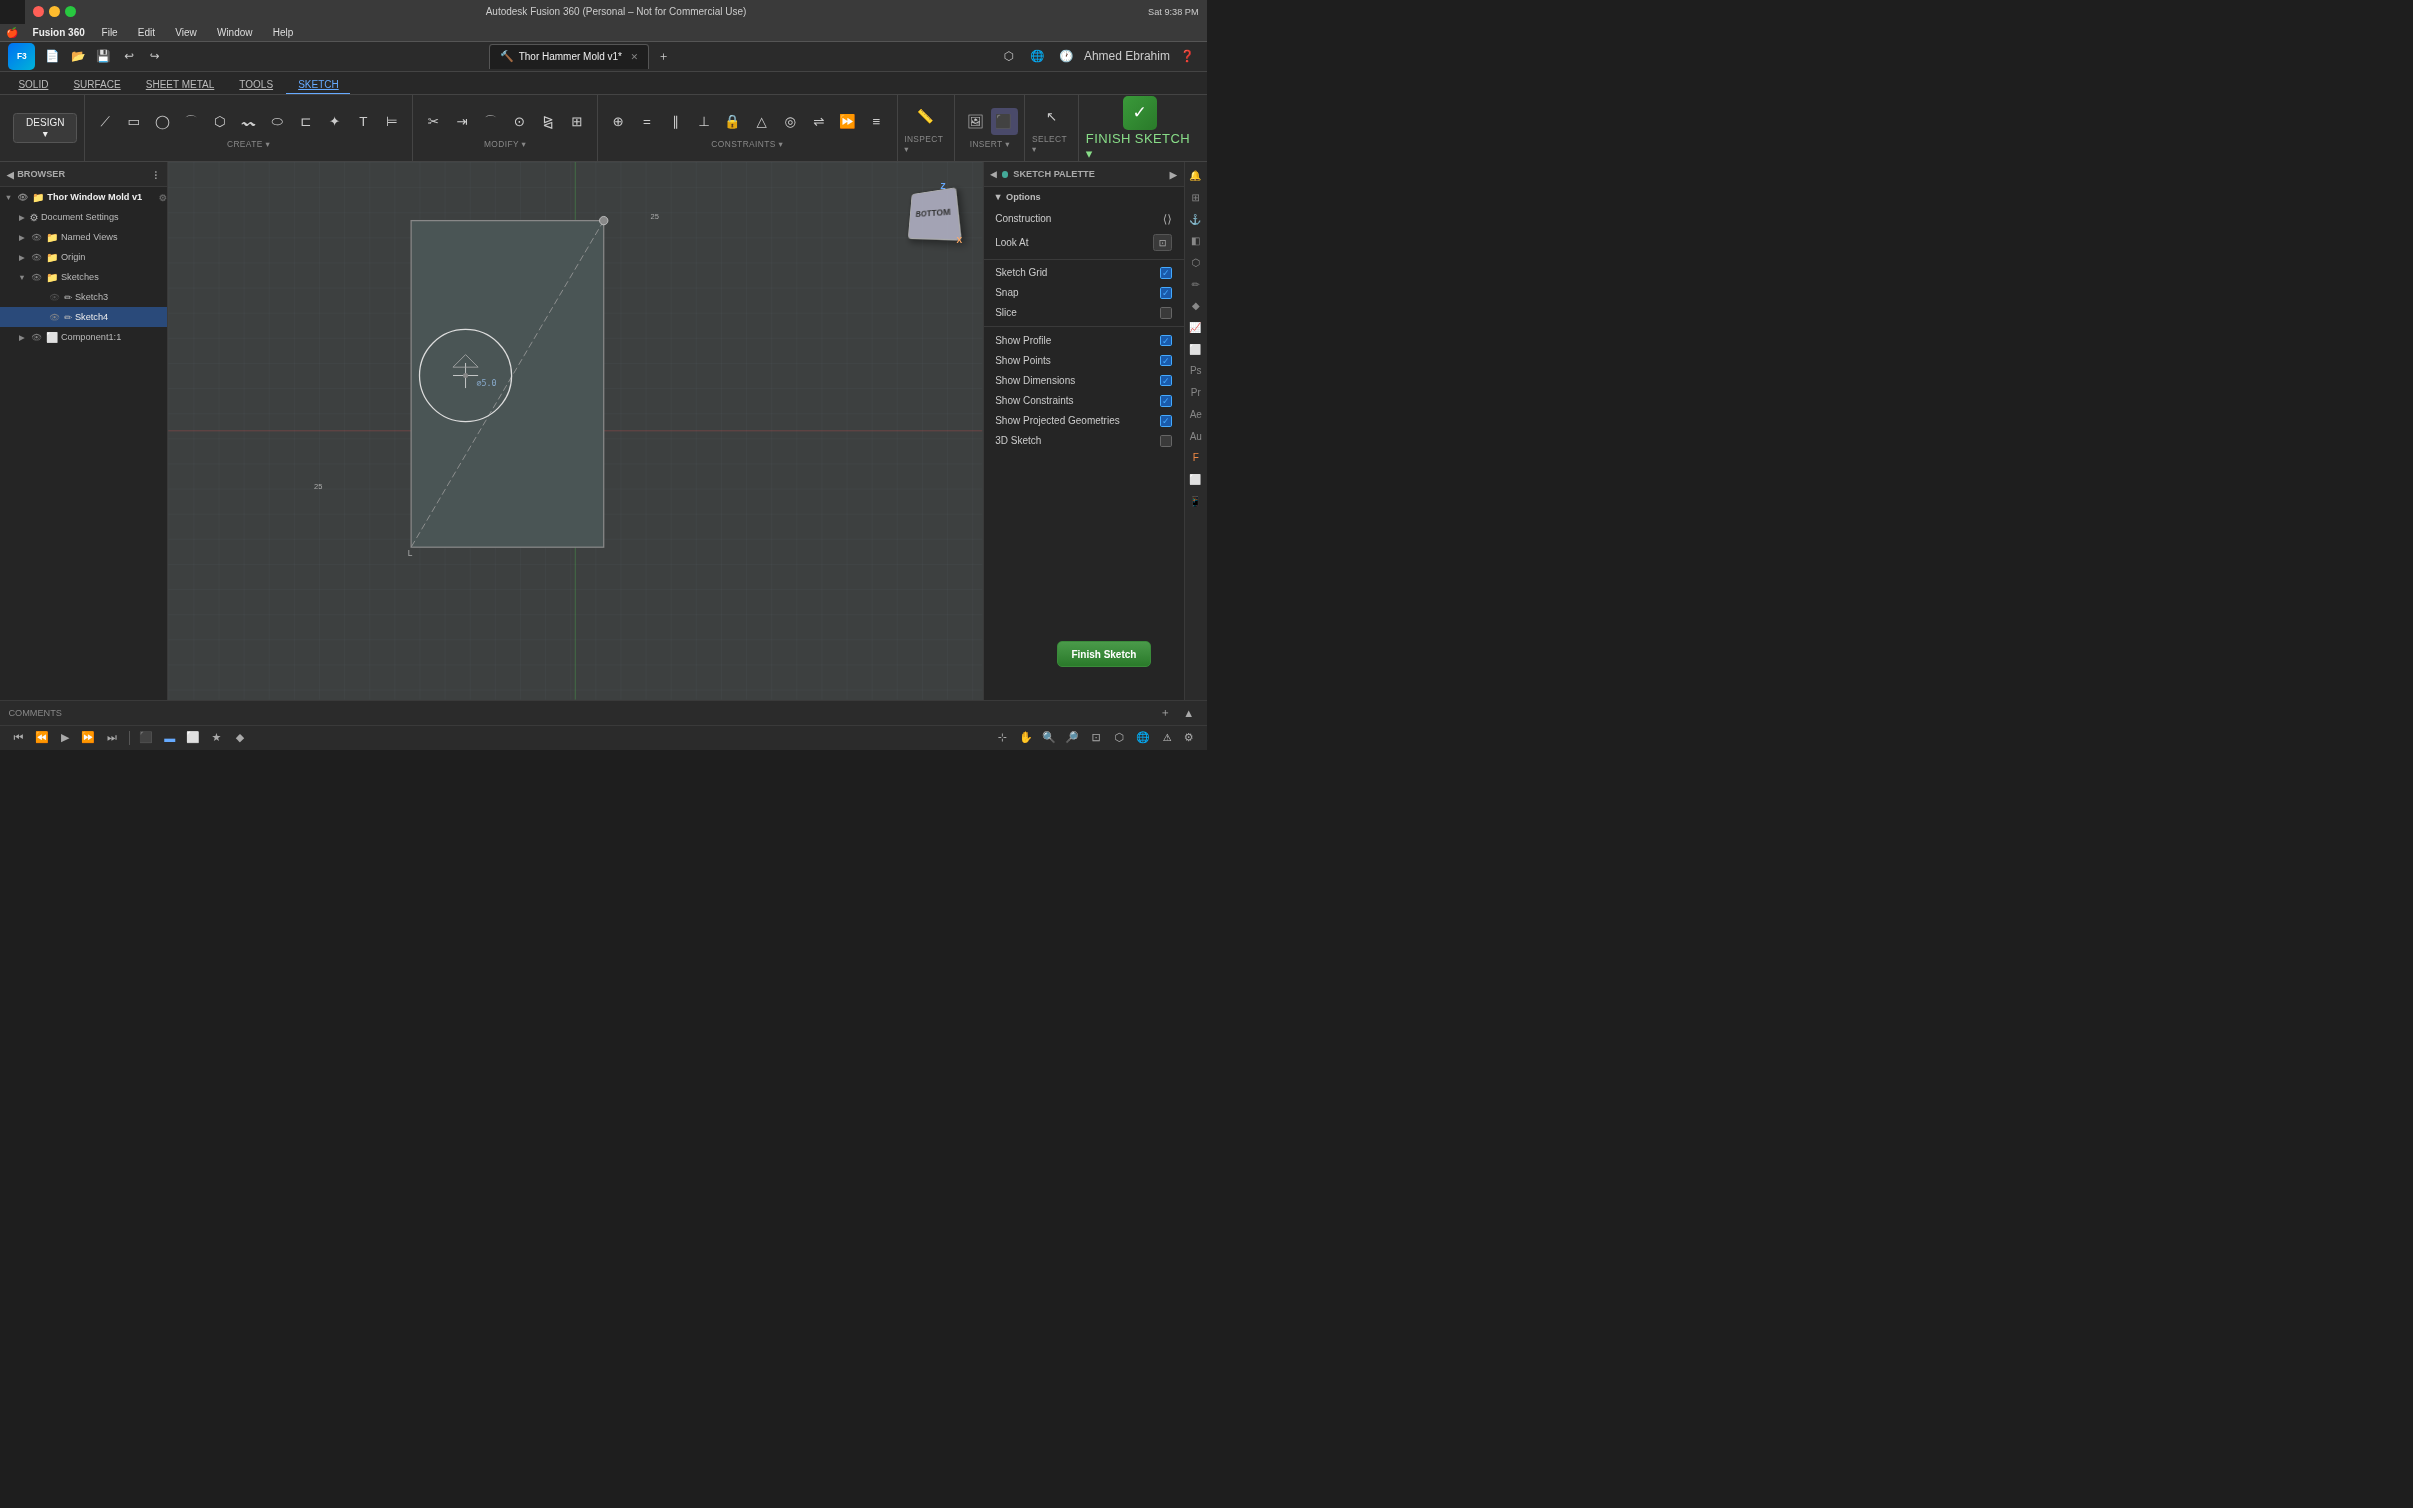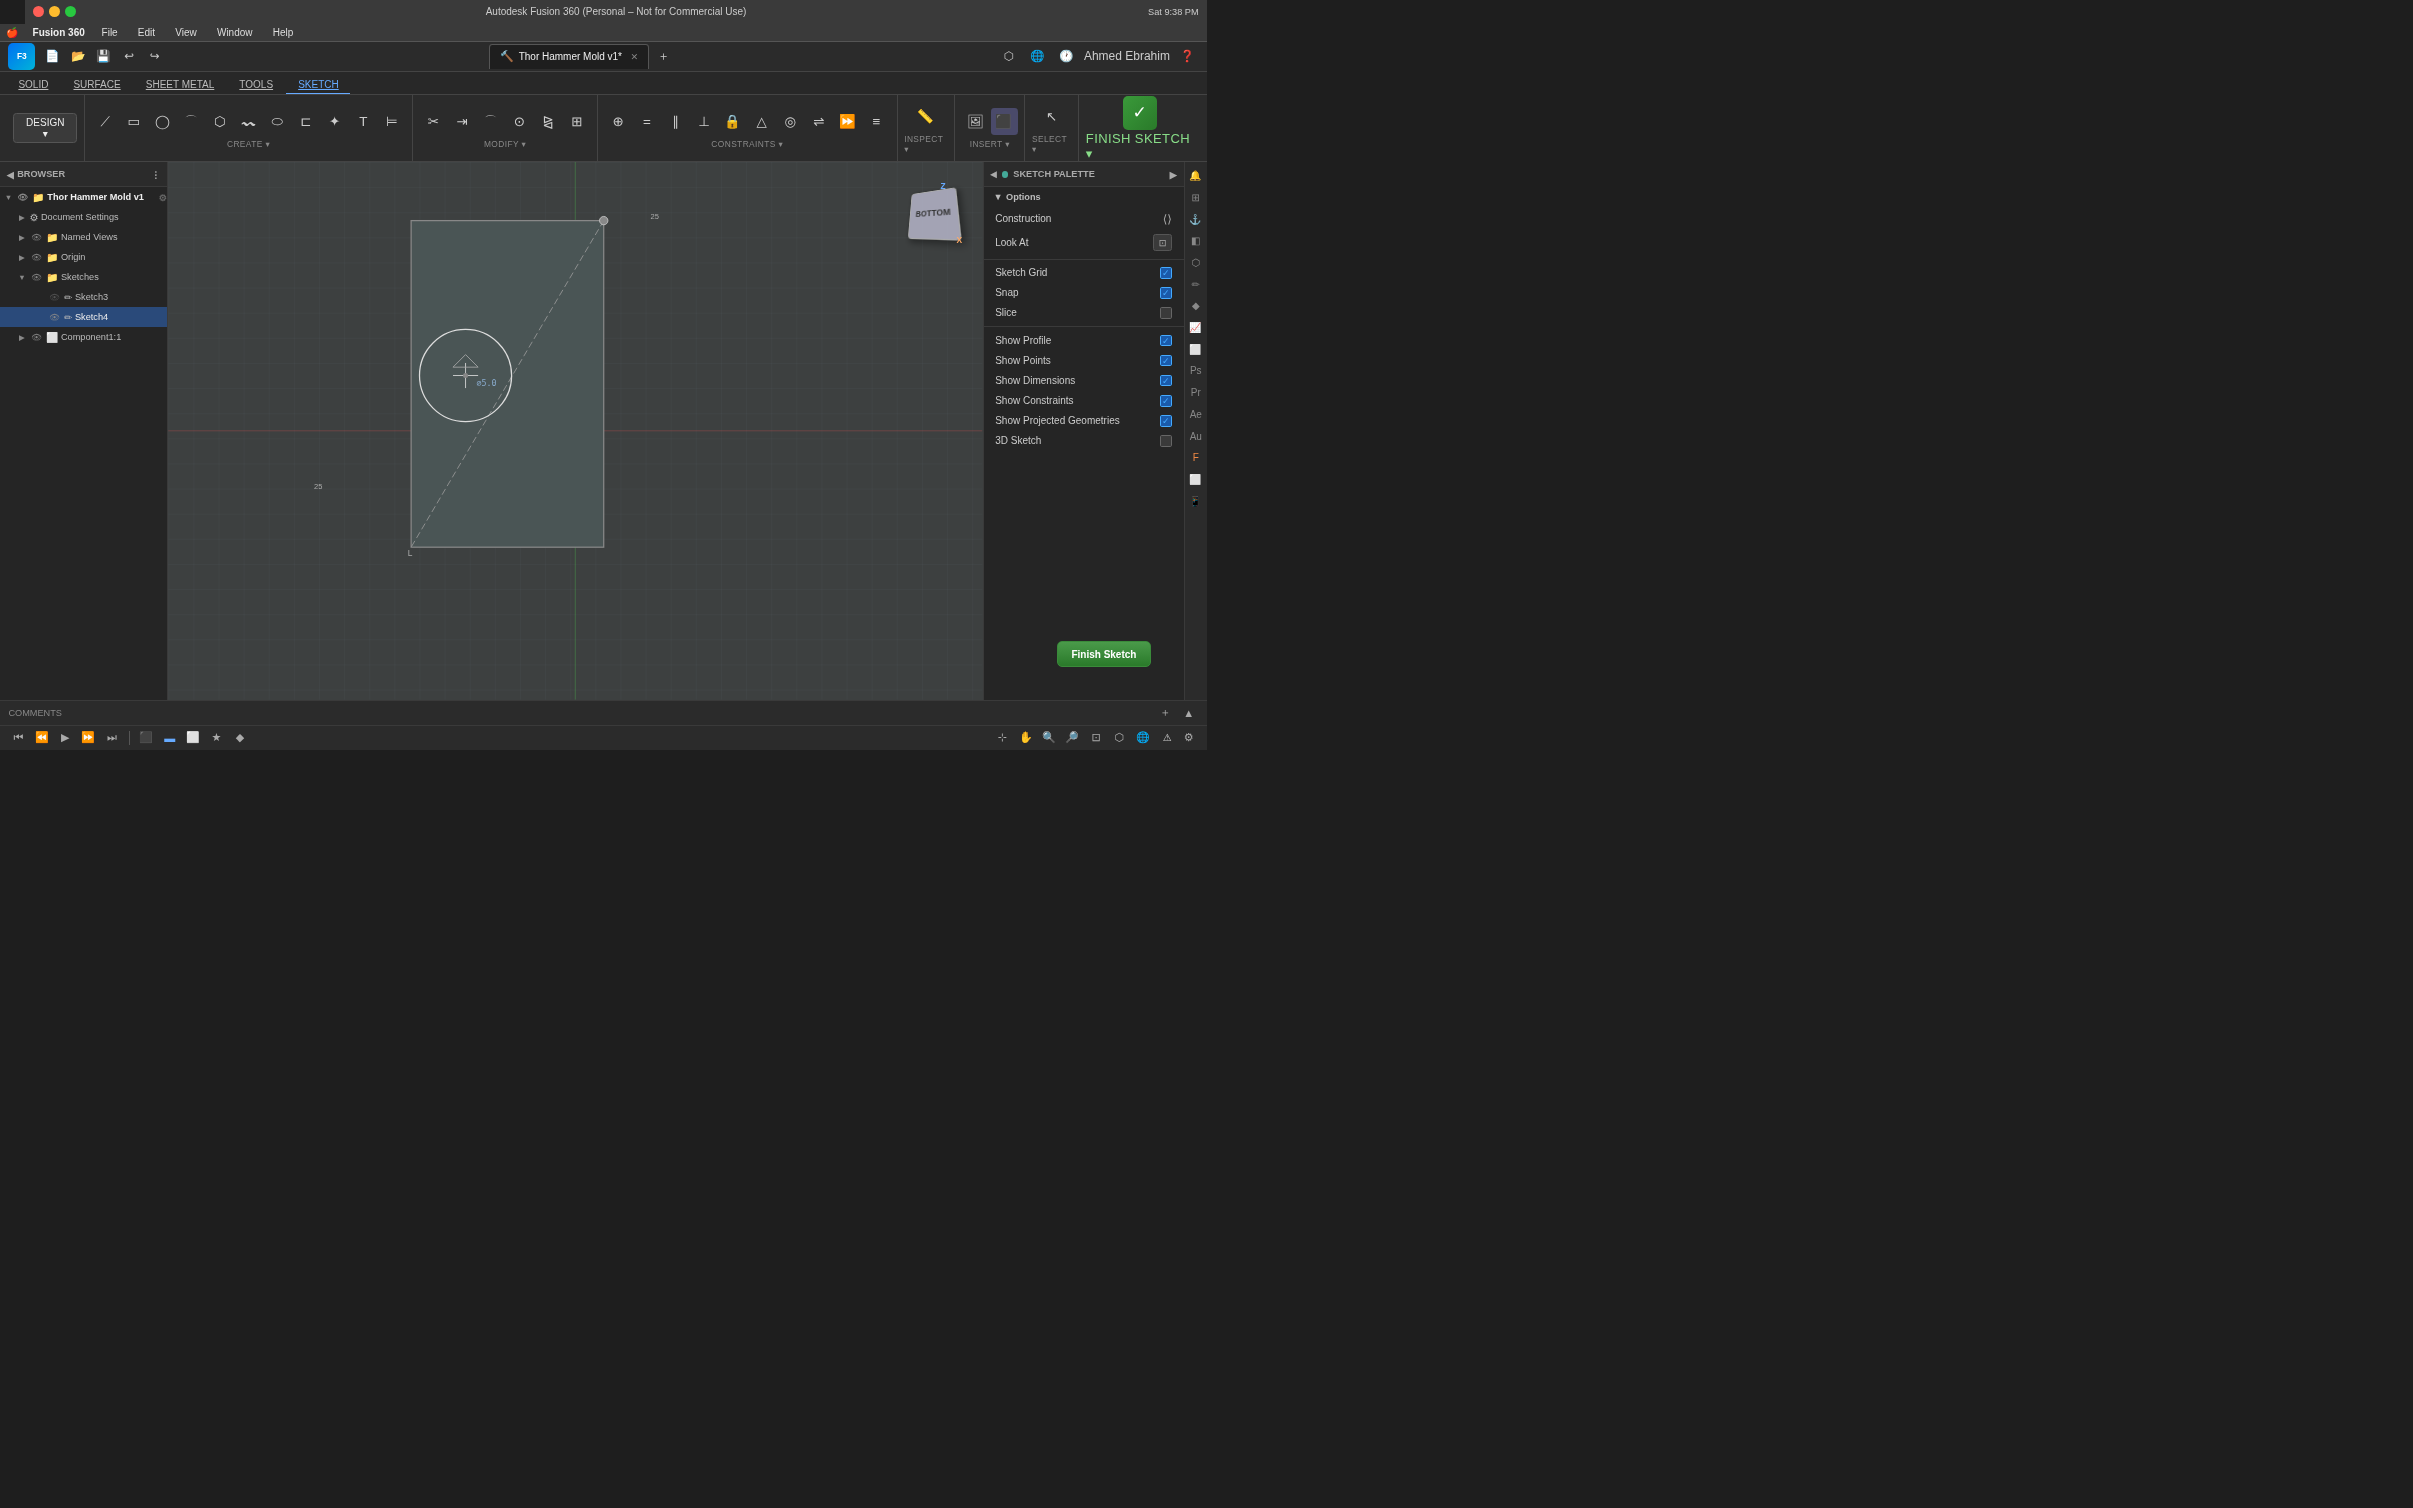--- a/index.html
+++ b/index.html
@@ -532,21 +532,21 @@
     <div class="sidebar-header">
       <span>◀</span>
       <span>BROWSER</span>
       <span style="margin-left:auto;">⋮</span>
     </div>
 
     <div class="tree-item" style="font-weight:600; padding-left:3.4px;">
       <span class="tree-arrow">▼</span>
       <span class="eye-icon">👁</span>
       <span class="tree-icon">📁</span>
-      <span style="color:#eee;font-size:9.2px;">Thor Hammer Mold v1</span>
+      <span style="color:#eee;font-size:9.2px;">Thor Window Mold v1</span>
       <span style="margin-left:auto;color:#666;">⚙</span>
     </div>
 
     <div class="tree-item" style="padding-left:17px;">
       <span class="tree-arrow">▶</span>
       <span class="tree-icon">⚙</span>
       <span>Document Settings</span>
     </div>
 
     <div class="tree-item" style="padding-left:17px;">

